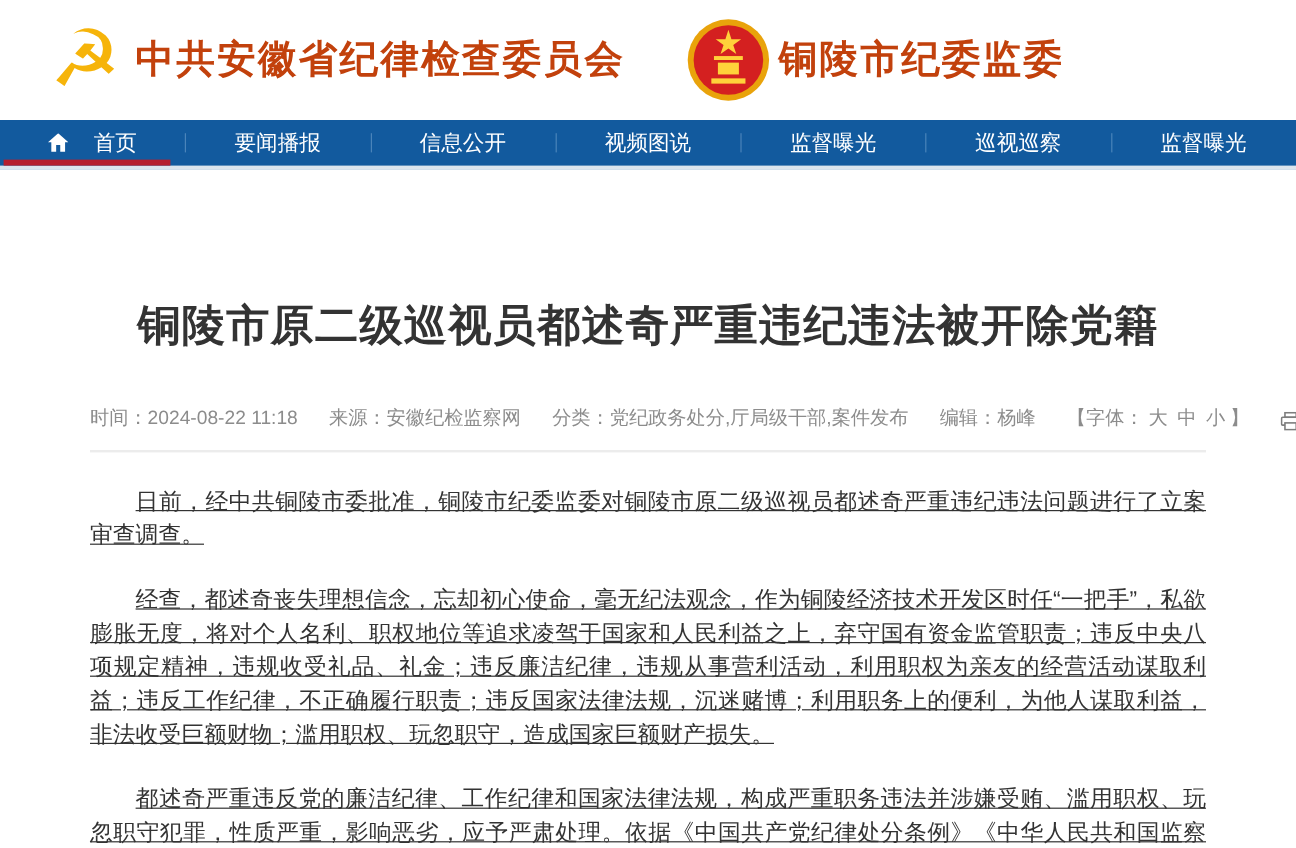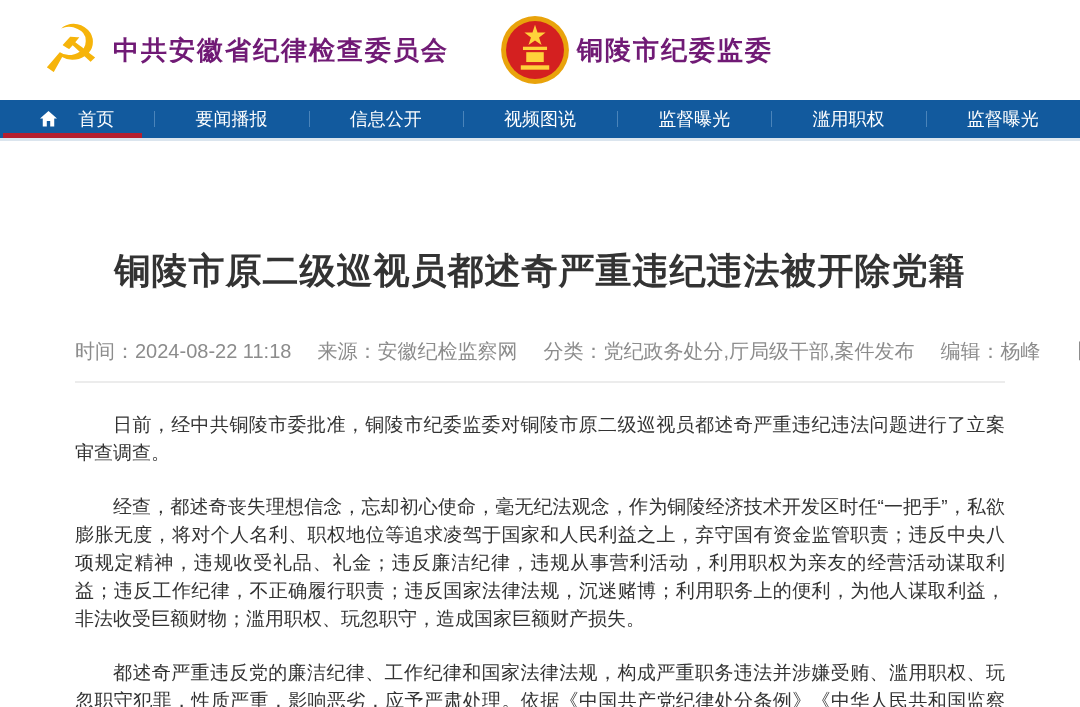--- a/index.html
+++ b/index.html
@@ -6,46 +6,46 @@
   html,body { width:1080px; height:707px; background:#ffffff; overflow:hidden;
               font-family:"Liberation Sans","DejaVu Sans",sans-serif; }
 
   
   .header { height:100px; display:flex; align-items:center; padding-left:35px; background:#ffffff; }
   .brand { display:flex; align-items:center; cursor:pointer; }
   .brand + .brand { margin-left:50px; }
   .emblem { width:72px; height:72px; display:flex; align-items:center; justify-content:center; }
   .party-glyph { font-size:66px; line-height:72px; color:#f6b40a; font-weight:bold;
                  font-family:"DejaVu Sans",sans-serif; }
-  .brand-title { color:#701a75; font-size:26px; font-weight:bold; letter-spacing:2px; margin-left:6px; }
+  .brand-title { color:#c2410c; font-size:32px; font-weight:bold; letter-spacing:2px; margin-left:6px; }
 
   
   .nav { height:41px; background:#125a9e; display:flex; border-bottom:3px solid #dbe5ee; }
   .nav-item { flex:1; position:relative; display:flex; align-items:center; justify-content:center;
               gap:21px; color:#ffffff; font-size:18px; cursor:pointer; }
   .nav-item:not(:first-child)::before { content:""; position:absolute; left:0; top:11px; bottom:11px;
               width:1px; background:#4a84ba; }
   .nav-item.active::after { content:""; position:absolute; left:3px; right:12px; bottom:0;
               height:5px; background:#b51e2e; }
 
   
   .content { padding:0 75px; }
   .article-title { margin-top:106px; text-align:center; font-size:36px; font-weight:bold;
                    color:#333333; letter-spacing:1px; }
   .meta-row { margin-top:42px; display:flex; align-items:center; gap:26px;
-              color:#8c8c8c; font-size:20px; white-space:nowrap; }
+              color:#8c8c8c; font-size:16px; white-space:nowrap; }
   .font-ctl { display:flex; align-items:center; }
   .font-ctl .opt { cursor:pointer; margin:0 4px; }
   .print-btn { margin-left:auto; display:flex; align-items:flex-end; gap:6px; color:#7d7d7d;
                cursor:pointer; }
   .divider { border-bottom:2px solid #ececec; margin-top:16px; }
 
   .article-body { margin-top:28px; }
   .article-body p { font-size:19px; line-height:28px; color:#333333; text-align:justify;
-                    text-indent:2em; margin-bottom:26px; }
+                    text-indent:2em; margin-bottom:26px;text-decoration:underline; }
 
   svg { display:block; }
 </style>
 </head>
 <body>
 
 <div class="header">
   <div class="brand">
     <div class="emblem">
       <span class="party-glyph">☭</span>
@@ -82,21 +82,21 @@
   <div class="nav-item">
     <span>信息公开</span>
   </div>
   <div class="nav-item">
     <span>视频图说</span>
   </div>
   <div class="nav-item">
     <span>监督曝光</span>
   </div>
   <div class="nav-item">
-    <span>滥用职权</span>
+    <span>巡视巡察</span>
   </div>
   <div class="nav-item">
     <span>监督曝光</span>
   </div>
 </div>
 
 <div class="content">
 
   <h1 class="article-title">铜陵市原二级巡视员都述奇严重违纪违法被开除党籍</h1>
 

